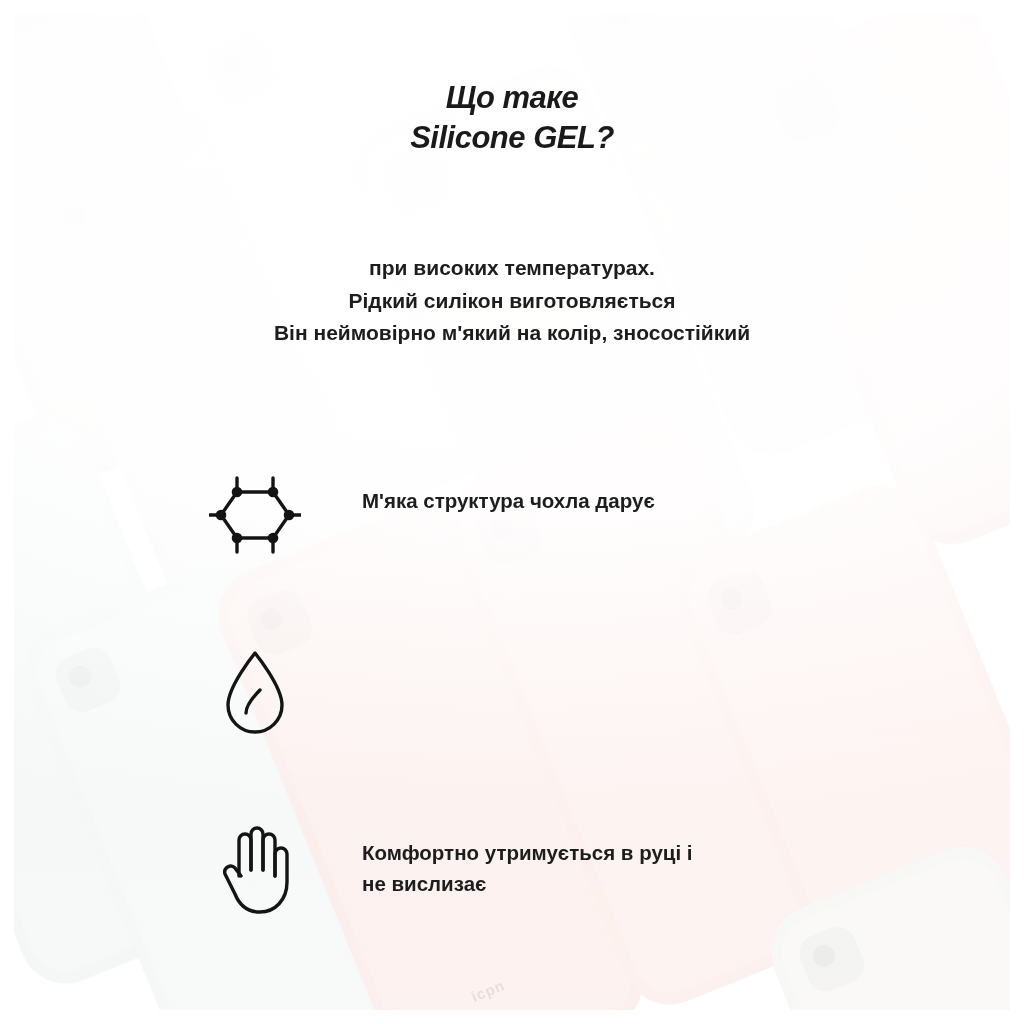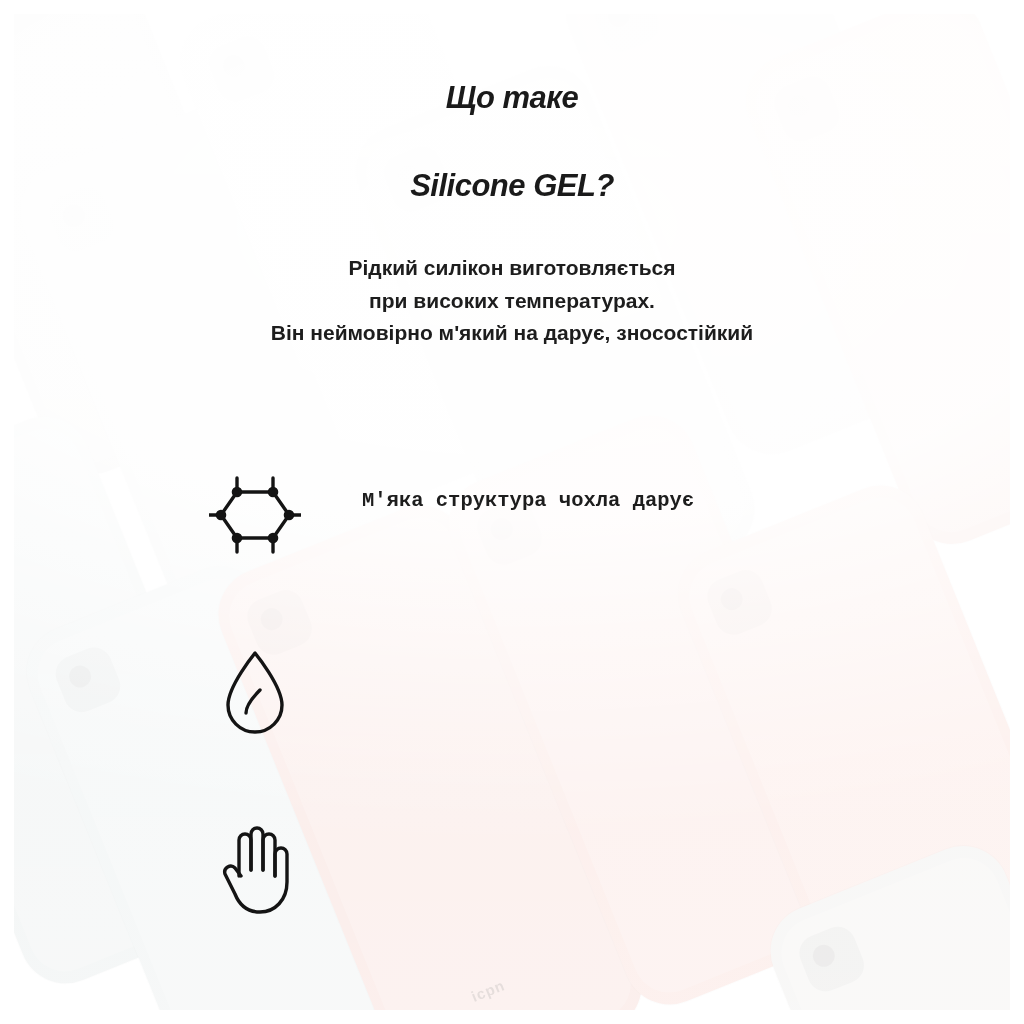--- a/index.html
+++ b/index.html
@@ -103,40 +103,39 @@
     top: 78px;
     left: 0; right: 0;
     text-align: center;
     font-style: italic;
     font-weight: bold;
     color: #1a1a1a;
     line-height: 1.28;
     letter-spacing: -0.5px;
   }
   .headline .l1 { display: block; font-size: 31px; }
-  .headline .l2 { display: block; font-size: 31px; margin-top: 48px; }
+  .headline .l2 { display: block; font-size: 31px; }
 
   .lede {
     position: absolute;
     top: 252px;
     left: 0; right: 0;
     text-align: center;
     color: #1d1d1d;
     font-size: 21px;
     font-weight: bold;
     line-height: 1.55;
   }
   .lede div { display: block; }
 
   .features {
     position: absolute;
     top: 470px;
     left: 200px;
     right: 120px;
-    font-family: Liberation Mono, monospace;
   }
   .feature {
     display: flex;
     align-items: flex-start;
     min-height: 120px;
     margin-bottom: 56px;
   }
   .feature .ico {
     width: 110px;
     flex: 0 0 110px;
@@ -224,23 +223,23 @@
   <div class="veil"></div>
 
   <div class="content">
 
     <div class="headline">
       <span class="l1">Що таке</span>
       <span class="l2">Silicone GEL?</span>
     </div>
 
     <div class="lede">
+      <div>при високих температурах.</div>
       <div>Рідкий силікон виготовляється</div>
-      <div>при високих температурах.</div>
-      <div>Він неймовірно м'який на дарує, зносостійкий</div>
+      <div>Він неймовірно м'який на колір, зносостійкий</div>
     </div>
 
     <div class="features">
 
       <div class="feature">
         <div class="ico">
           <svg width="92" height="86" viewBox="0 0 92 86" fill="none" stroke="#141414" stroke-width="3.4" stroke-linecap="round" stroke-linejoin="round">
             <polygon points="28,20 64,20 80,43 64,66 28,66 12,43" fill="none"></polygon>
             <line x1="28" y1="20" x2="28" y2="6"></line>
             <line x1="64" y1="20" x2="64" y2="6"></line>
@@ -273,19 +272,23 @@
 
       <div class="feature">
         <div class="ico">
           <svg width="76" height="92" viewBox="0 0 76 92" fill="none" stroke="#141414" stroke-width="3.4" stroke-linecap="round" stroke-linejoin="round">
             <path d="M22 52 V16 a6 6 0 0 1 12 0 V46"></path>
             <path d="M34 46 V10 a6 6 0 0 1 12 0 V46"></path>
             <path d="M46 46 V16 a6 6 0 0 1 12 0 V52"></path>
             <path d="M58 52 V30 a6 6 0 0 1 12 0 V58 c0 18 -12 30 -27 30 C30 88 22 80 18 70 L8 50 a6 6 0 0 1 10 -6 l6 8"></path>
           </svg>
         </div>
+        <div class="txt">
+          <div>Комфортно утримується в руці і</div>
+          <div>не вислизає</div>
+        </div>
       </div>
 
     </div>
   </div>
 
   <div class="frame"></div>
 </div>
 
 </body></html>

